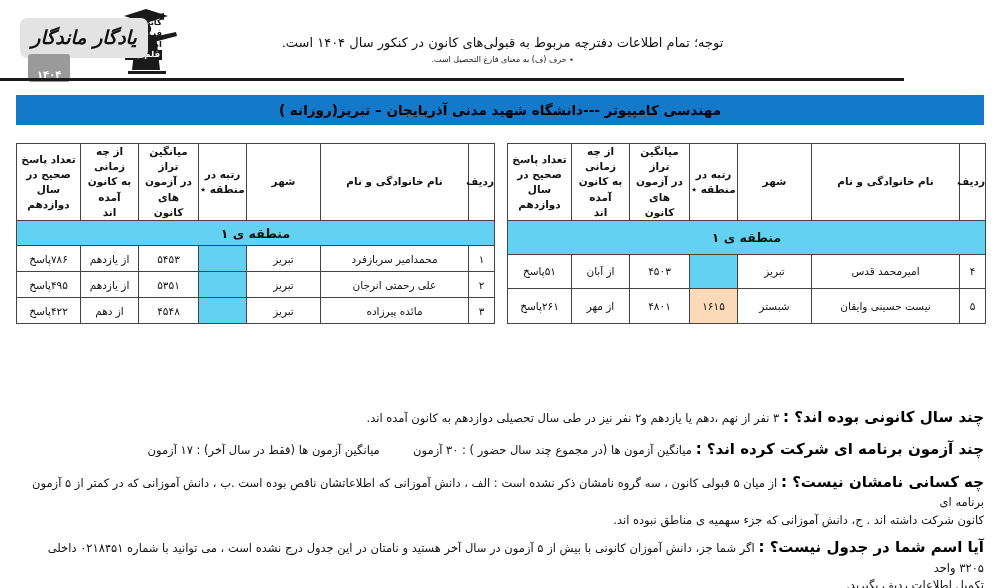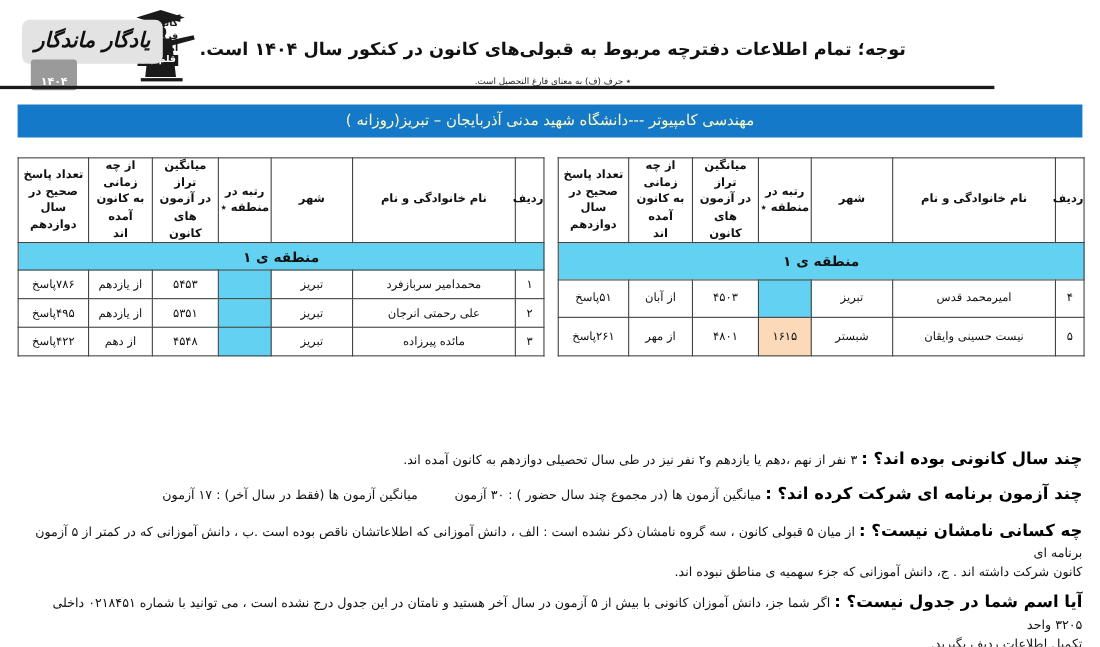--- a/index.html
+++ b/index.html
@@ -55,30 +55,30 @@
   }
 
   .notice {
     position: absolute;
     top: 34px;
     right: 170px;
     left: 175px;
     text-align: center;
   }
   .notice-main {
-    font-size: 16px;
-    font-weight: bold;
+    font-size: 13px;
+    font-weight: normal;
     color: #111;
     line-height: 1.35;
     letter-spacing: -0.1px;
   }
   .notice-sub {
     font-size: 8px;
     color: #222;
-    margin-top: 13px;
+    margin-top: 3px;
     line-height: 1.2;
   }
 
   .brand {
     position: absolute;
     top: 18px; left: 14px;
     width: 148px; height: 58px;
   }
   .brand-pill {
     position: absolute;
@@ -121,23 +121,23 @@
   .title-bar {
     position: absolute;
     top: 95px; right: 16px; left: 16px;
     height: 30px;
     background: #1479c8;
     display: flex;
     align-items: center;
     justify-content: center;
   }
   .title-bar .txt {
-    color: #fef9c3;
+    color: #000000;
     font-size: 13.5px;
-    font-weight: normal;
+    font-weight: bold;
     letter-spacing: -0.2px;
   }
 
   
   .tables {
     position: absolute;
     top: 143px; right: 16px; left: 16px;
     display: flex;
     flex-direction: row-reverse;
     justify-content: space-between;

